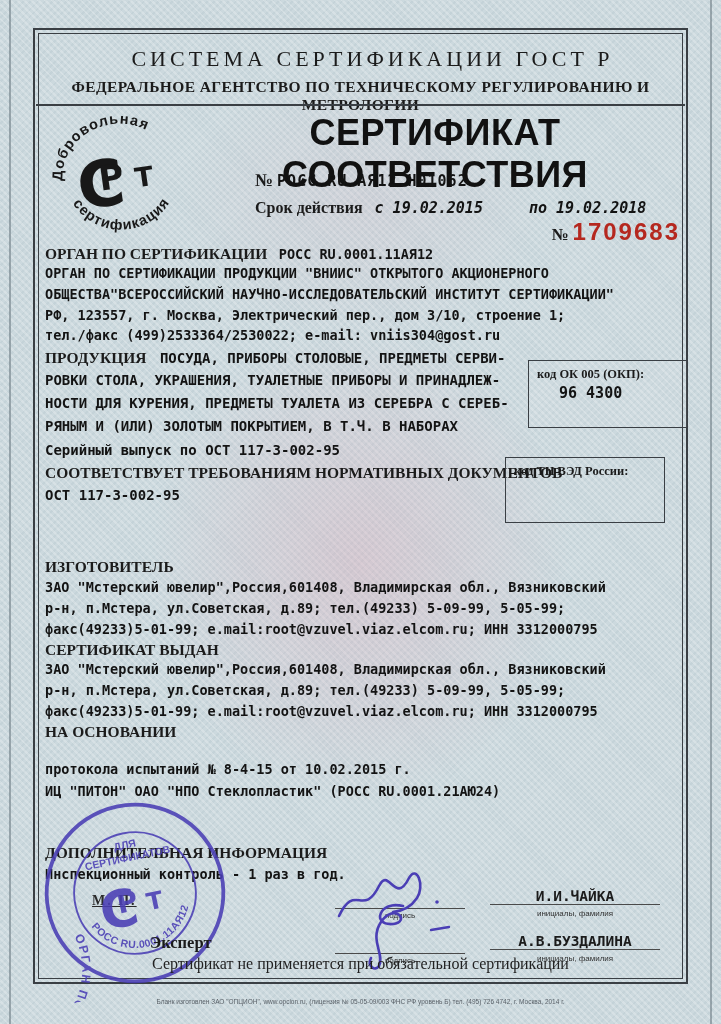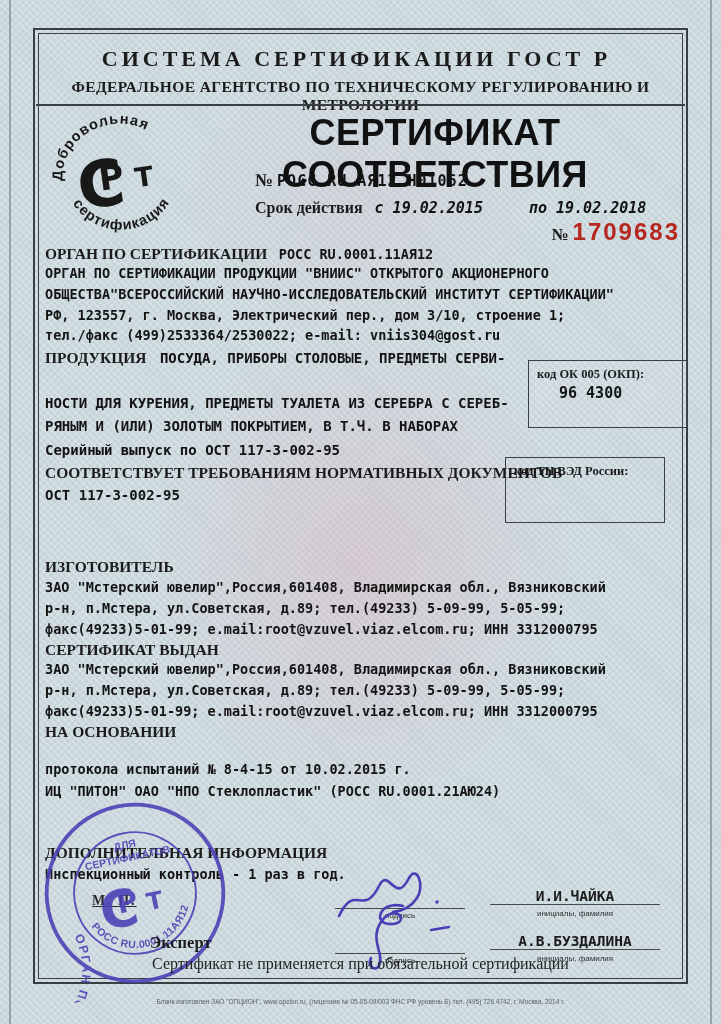--- a/index.html
+++ b/index.html
@@ -18,21 +18,21 @@
     font-family:"Liberation Serif", serif; color:var(--ink);
   }
   .scan-edge{position:absolute;top:0;bottom:0;width:2px;background:rgba(80,95,105,.45);}
   .frame{
     position:absolute; left:33px; top:28px; width:655px; height:956px;
     border:2px solid #3a3f44; box-sizing:border-box;
   }
   .frame-inner{position:absolute; inset:3px; border:1px solid #3a3f44;}
   .abs{position:absolute;}
   .center{text-align:center;}
-  .hdr1{left:36px; top:46px; width:641px; font-weight:700; font-size:22px; letter-spacing:4px;}
+  .hdr1{left:52px; top:46px; width:641px; font-weight:400; font-size:22px; letter-spacing:4px;}
   .hdr2{left:40px; top:78px; width:641px; font-weight:700; font-size:15.5px; letter-spacing:0.4px;}
   .hdr-rule{left:36px; top:104px; width:649px; border-top:2px solid #3a3f44; height:0;}
   .doc-title{left:185px; top:112px; width:500px; font-family:"Liberation Sans",sans-serif; font-weight:700; font-size:36px; letter-spacing:0.5px; text-align:center; color:#111;}
   .mono{font-family:"DejaVu Sans Mono",monospace; font-weight:700; color:#131313;}
   .serif-label{font-family:"Liberation Serif",serif; font-weight:700;}
   .cert-no{left:255px; top:170px; font-size:16px;}
   .cert-no .num{font-size:15px; letter-spacing:1px;}
   .validity{left:255px; top:199px; font-size:16px;}
   .validity .mono{font-size:15px;font-style:italic;}
   .serial{left:430px; top:218px; width:250px; text-align:right;}
@@ -113,20 +113,21 @@
   </div>
   <div class="abs bodyline mono" style="top:264px;">ОРГАН ПО СЕРТИФИКАЦИИ ПРОДУКЦИИ "ВНИИС" ОТКРЫТОГО АКЦИОНЕРНОГО</div>
   <div class="abs bodyline mono" style="top:285px;">ОБЩЕСТВА"ВСЕРОССИЙСКИЙ НАУЧНО-ИССЛЕДОВАТЕЛЬСКИЙ ИНСТИТУТ СЕРТИФИКАЦИИ"</div>
   <div class="abs bodyline mono" style="top:306px;">РФ, 123557, г. Москва, Электрический пер., дом 3/10, строение 1;</div>
   <div class="abs bodyline mono" style="top:326px;">тел./факс (499)2533364/2530022; e-mail: vniis304@gost.ru</div>
 
   <div class="abs bodyline" style="top:348px;">
     <span class="serif-label lbl15">ПРОДУКЦИЯ</span>
     <span class="mono" style="margin-left:10px; font-size:14px;">ПОСУДА, ПРИБОРЫ СТОЛОВЫЕ, ПРЕДМЕТЫ СЕРВИ-</span>
   </div>
+  <div class="abs bodyline mono" style="top:371px; font-size:14px;">РОВКИ СТОЛА, УКРАШЕНИЯ, ТУАЛЕТНЫЕ ПРИБОРЫ И ПРИНАДЛЕЖ-</div>
   <div class="abs bodyline mono" style="top:394px; font-size:14px;">НОСТИ ДЛЯ КУРЕНИЯ, ПРЕДМЕТЫ ТУАЛЕТА ИЗ СЕРЕБРА С СЕРЕБ-</div>
   <div class="abs bodyline mono" style="top:417px; font-size:14px;">РЯНЫМ И (ИЛИ) ЗОЛОТЫМ ПОКРЫТИЕМ, В Т.Ч. В НАБОРАХ</div>
 
   <div class="abs okp-box">
     <div class="blabel">код ОК 005 (ОКП):</div>
     <div class="bval mono">96 4300</div>
   </div>
 
   <div class="abs bodyline mono" style="top:441px; font-size:14px;">Серийный выпуск по ОСТ 117-3-002-95</div>
   <div class="abs bodyline serif-label lbl15" style="top:463px;">СООТВЕТСТВУЕТ ТРЕБОВАНИЯМ НОРМАТИВНЫХ ДОКУМЕНТОВ</div>

